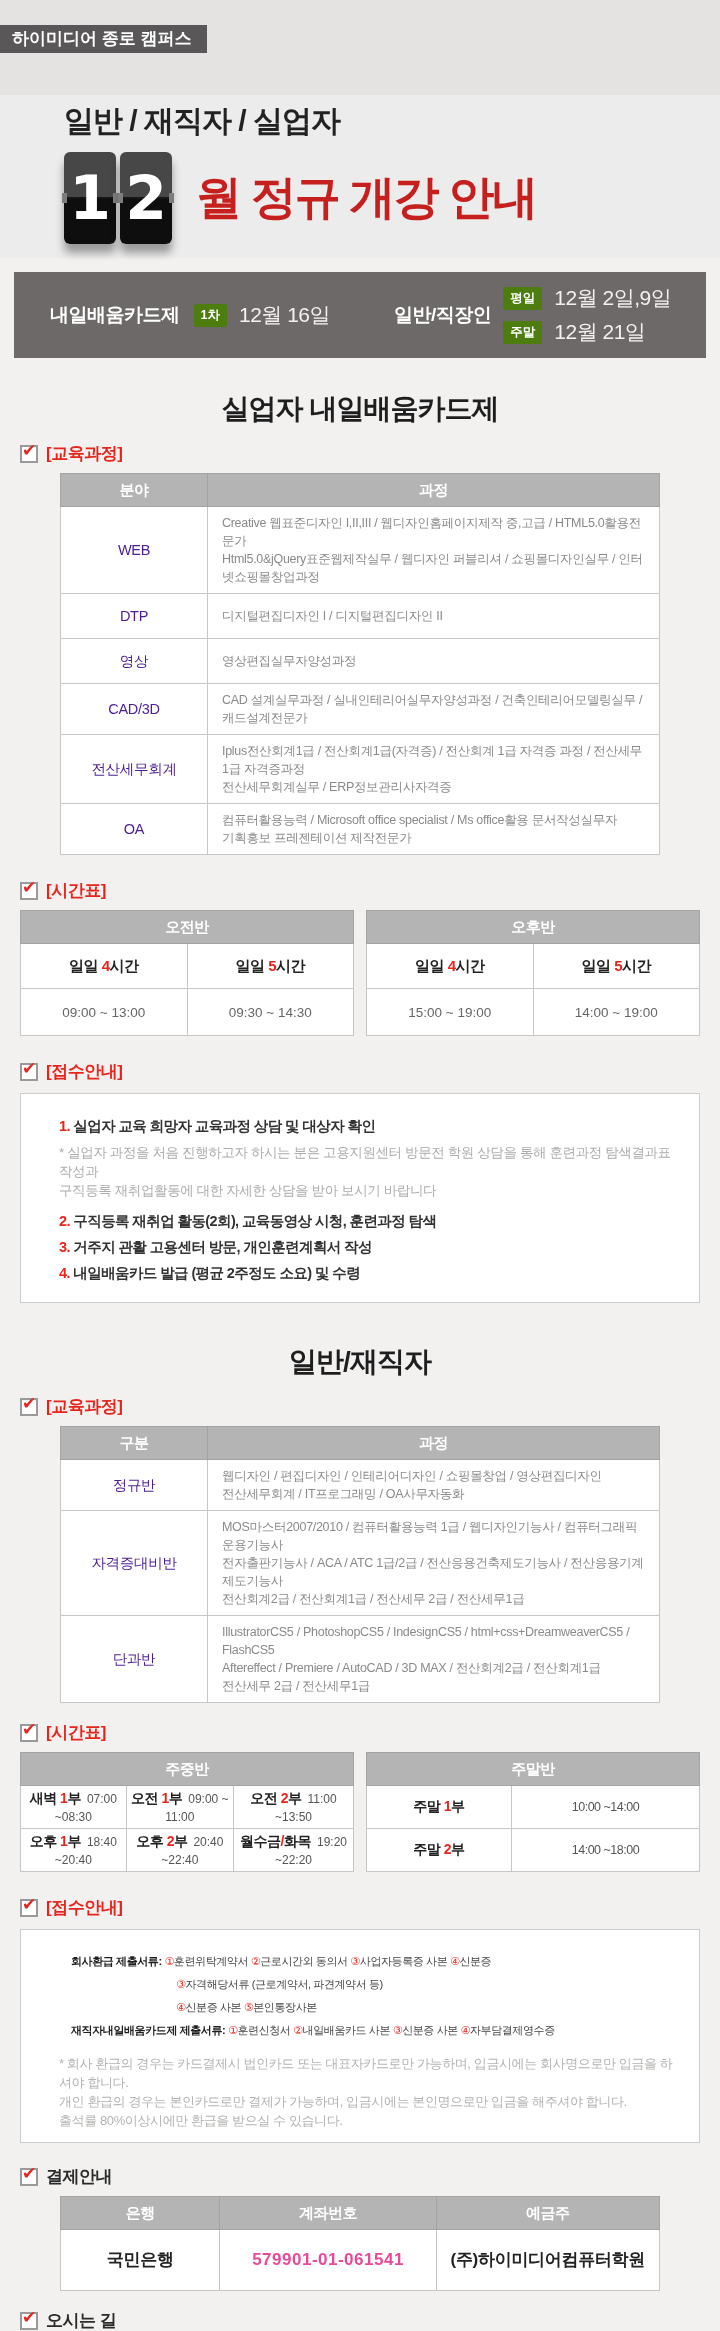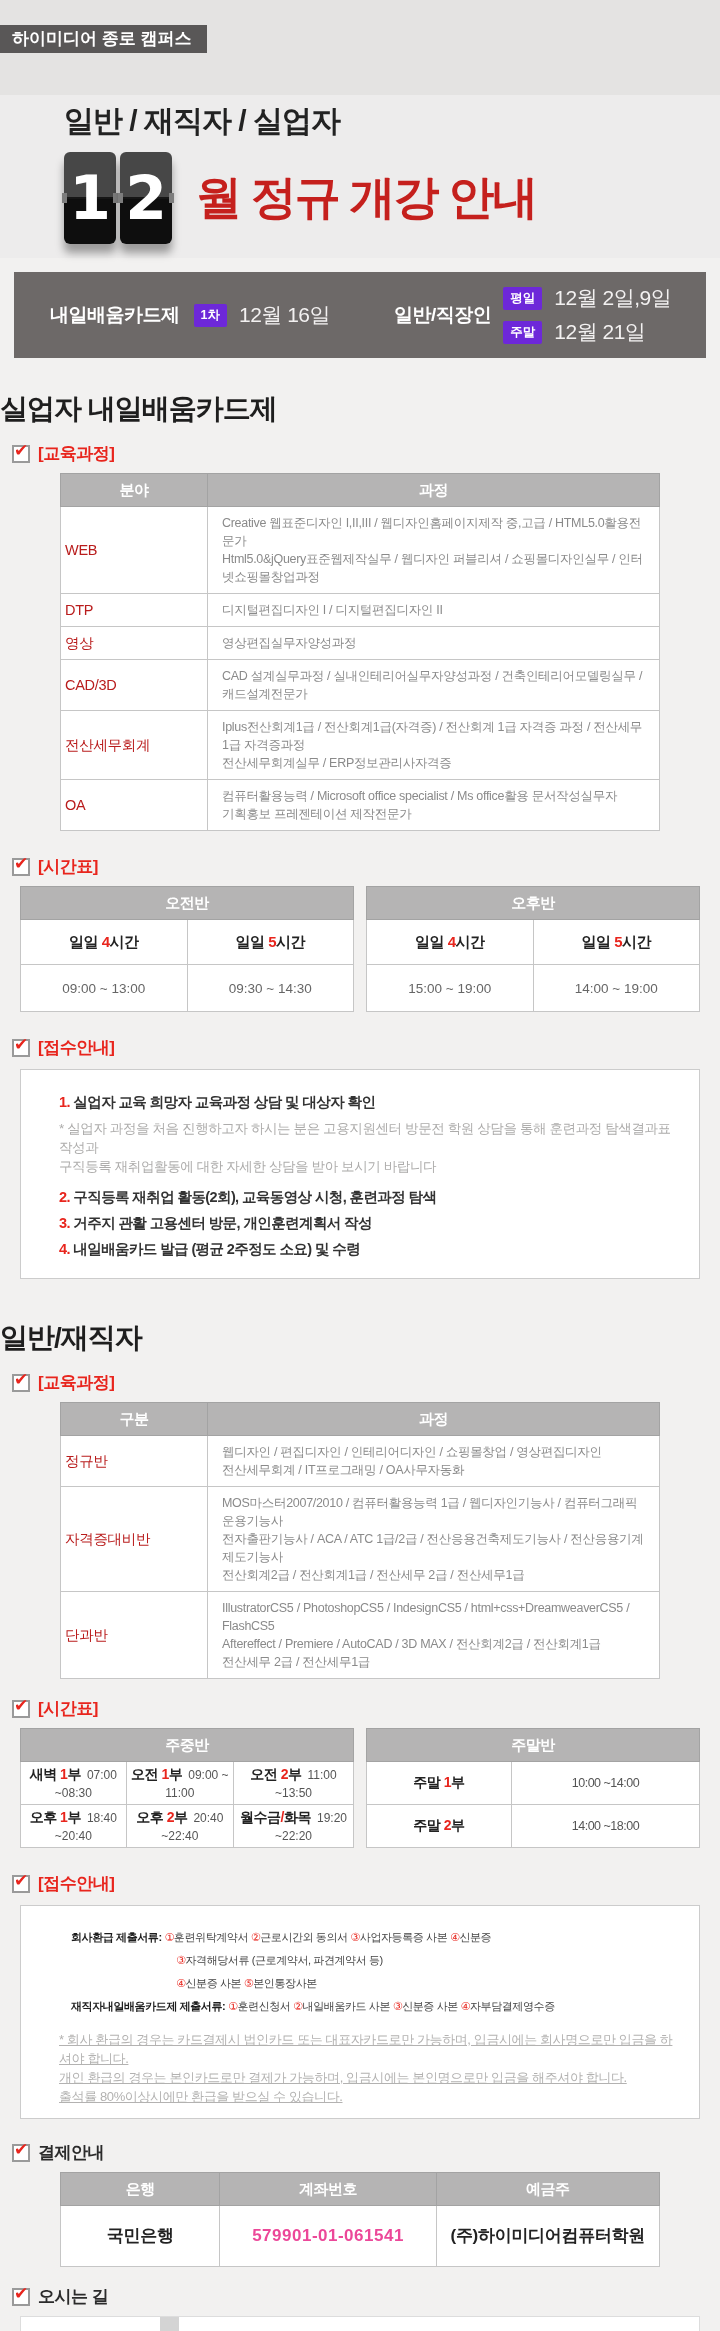--- a/index.html
+++ b/index.html
@@ -11,58 +11,58 @@
   .hero-sub{padding-top:6px;font-size:30px;font-weight:bold;color:#222;letter-spacing:-1px;}
   .clock-row{display:flex;align-items:center;margin-top:10px;}
   .flip{width:52px;height:92px;border-radius:6px;margin-right:4px;position:relative;color:#fff;font-weight:bold;font-size:60px;display:flex;align-items:center;justify-content:center;background:linear-gradient(#474747 0 49%,#161616 49% 51%,#0e0e0e 51% 100%);box-shadow:0 9px 9px rgba(0,0,0,.35);font-family:"DejaVu Sans",sans-serif;}
   .flip::before,.flip::after{content:"";position:absolute;top:41px;width:5px;height:10px;background:#7d7d7d;}
   .flip::before{left:-2px}.flip::after{right:-2px}
   .hero-title{margin-left:20px;font-size:46px;font-weight:bold;color:#c5201d;letter-spacing:-2px;white-space:nowrap;}
   
   .notice-bar{margin:14px 14px 0;height:86px;background:#6d6968;display:flex;align-items:center;padding-left:36px;box-sizing:border-box;color:#fff;}
   .nb-left{display:flex;align-items:center;}
   .nb-label{font-size:19px;font-weight:bold;letter-spacing:-0.5px;}
-  .nb-badge{background:#6d28d9;color:#fff;font-size:12.5px;font-weight:bold;padding:3px 7px;margin-left:14px;border-radius:2px;}
+  .nb-badge{background:#4d7c0f;color:#fff;font-size:12.5px;font-weight:bold;padding:3px 7px;margin-left:14px;border-radius:2px;}
   .nb-date{font-size:21px;font-weight:300;color:#f3f1f1;margin-left:12px;letter-spacing:-0.5px;white-space:nowrap;}
   .nb-right{margin-left:64px;display:flex;align-items:center;}
   .nb-rows{display:flex;flex-direction:column;gap:6px;}
   .nb-row{display:flex;align-items:center;}
   .nb-row .nb-badge{margin-left:12px;}
   
-  .sec-title{font-size:28px;font-weight:bold;color:#1e1e1e;letter-spacing:-1px;}
-  .sec-label{display:flex;align-items:center;margin:14px 0 8px 12px;font-size:17px;font-weight:bold;color:#e8251d;letter-spacing:-0.5px;}
+  .sec-title{text-align:center;font-size:28px;font-weight:bold;color:#1e1e1e;letter-spacing:-1px;}
+  .sec-label{display:flex;align-items:center;margin:14px 0 8px 20px;font-size:17px;font-weight:bold;color:#e8251d;letter-spacing:-0.5px;}
   .sec-label.dark{color:#2b2b2b;font-weight:bold;}
   .chk{width:14px;height:14px;border:2px solid #9a9a9a;background:#fff;display:inline-block;position:relative;margin-right:8px;flex:none;}
   .chk::after{content:"✔";position:absolute;left:0;top:-7px;color:#e8251d;font-size:17px;}
   
   .tbl{width:600px;margin:0 auto;border-collapse:collapse;background:#fff;}
   .tbl th{background:#b5b4b4;color:#fff;font-size:15px;font-weight:bold;height:30px;border:1px solid #a3a3a3;letter-spacing:-0.5px;}
   .tbl td{border:1px solid #c6c6c6;font-size:12.5px;color:#8a8a8a;padding:7px 14px;line-height:18px;white-space:pre-line;letter-spacing:-0.3px;}
-  .tbl td.key{width:138px;color:#b91c1c;font-size:14.5px;white-space:nowrap;padding:7px 4px;}
+  .tbl td.key{width:138px;text-align:center;color:#4c1d95;font-size:14.5px;white-space:nowrap;padding:13px 4px;}
   
   .tt-wrap{display:flex;margin:0 20px;gap:12px;}
   .tt-wrap .tt{flex:1;}
   .tt table{width:100%;border-collapse:collapse;background:#fff;}
   .tt th{background:#b5b4b4;color:#fff;font-size:15px;font-weight:bold;height:30px;border:1px solid #a3a3a3;letter-spacing:-0.5px;}
   .tt td{border:1px solid #c6c6c6;text-align:center;}
   .tt td.lbl{height:42px;font-size:15px;font-weight:bold;color:#222;letter-spacing:-0.5px;}
   .tt td.time{height:44px;font-size:13.5px;color:#666;}
   .tt td.cell{height:40px;font-size:14px;font-weight:bold;color:#222;letter-spacing:-0.5px;}
   .tt2-weekday{flex:2.2;} .tt2-weekend{flex:1;}
   
   .seg-r{color:#e8251d;}
   .seg-tm{font-weight:normal;font-size:12px;color:#555;margin-left:6px;letter-spacing:0;}
   .seg-bb{font-weight:bold;color:#1d1d1d;}
   
   .info-box{margin:10px 20px 0;background:#fff;border:1px solid #ccc;padding:16px 20px 12px 38px;box-sizing:border-box;}
   .rcp-item{font-size:14.5px;font-weight:bold;color:#333;margin:7px 0;letter-spacing:-0.6px;}
   .rcp-note{font-size:13.5px;color:#aab;color:#adacab;line-height:19px;white-space:pre-line;margin:5px 0 12px;font-weight:normal;letter-spacing:-0.4px;}
   .doc-line{font-size:11px;color:#444;margin:8px 12px;letter-spacing:-0.4px;}
   .doc-indent{margin-left:117px;}
-  .doc-note{font-size:13px;color:#b3b2b1;line-height:19px;white-space:pre-line;margin-top:16px;letter-spacing:-0.4px;text-decoration:underline;}
+  .doc-note{font-size:13px;color:#b3b2b1;line-height:19px;white-space:pre-line;margin-top:16px;letter-spacing:-0.4px;}
   
   .pay td{text-align:center;height:46px;font-size:17px;font-weight:bold;color:#222;white-space:nowrap;}
   .pay td.acct{color:#ec4899;letter-spacing:0.5px;text-align:center;}
   
   .map-box{margin:8px 20px 0;height:238px;background:#fff;border:1px solid #ddd;position:relative;overflow:hidden;}
   .road-v{position:absolute;left:139px;top:0;width:19px;height:100%;background:#d4d4d4;}
   .info-panel{position:absolute;left:445px;top:18px;width:233px;height:202px;background:#fff;border-left:1px solid:#e2e2e2;border-left:1px solid #e2e2e2;padding:12px 0 0 14px;box-sizing:border-box;}
   
   #title1{margin-top:32px;} #title2{margin-top:40px;}
   .mt24{margin-top:24px;} .mt18{margin-top:18px;} .mt22{margin-top:22px;}

